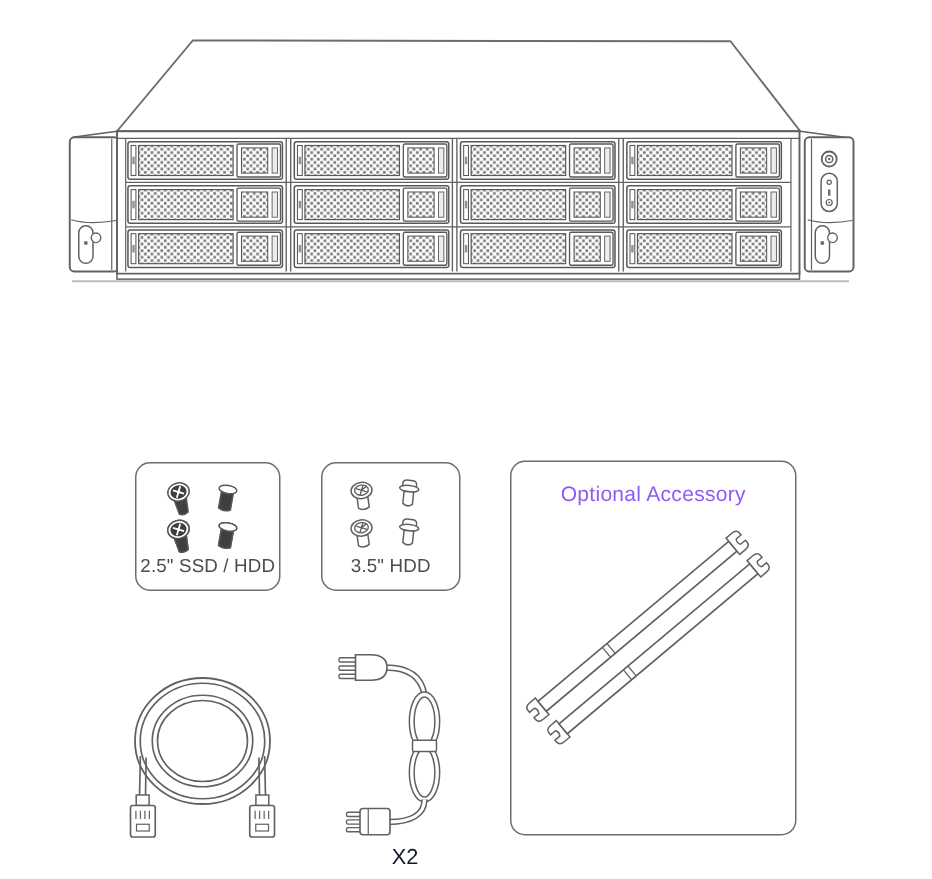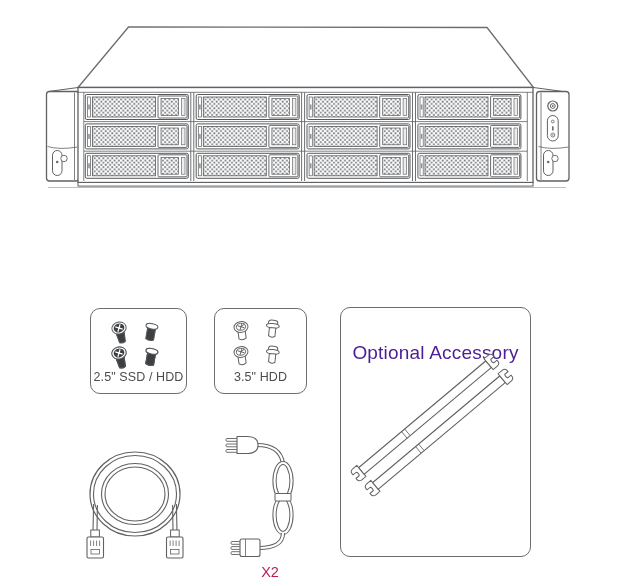--- a/index.html
+++ b/index.html
@@ -11,29 +11,29 @@
   .pkg-box{
     position:absolute;background:#fff;border:1.6px solid #6b6d70;border-radius:10px;
     box-sizing:border-box;
   }
   .pkg-label{
     position:absolute;left:0;right:0;bottom:9px;text-align:center;
     font-size:12.5px;letter-spacing:.1px;color:#4a4c4e;
   }
   .opt-title{
     position:absolute;top:13px;left:0;right:0;text-align:center;
-    font-size:19px;color:#4c1d95;letter-spacing:.2px;margin-top:21px;
+    font-size:14px;color:#8b5cf6;letter-spacing:.2px;
   }
   .opt-lines{
     position:absolute;left:11px;right:6px;bottom:9px;
     font-size:11.8px;line-height:1.32;color:#4a4c4e;white-space:nowrap;
   }
   .x2{
     position:absolute;left:245px;top:564px;width:50px;text-align:center;
-    font-size:14.5px;color:#be185d;
+    font-size:14.5px;color:#0f172a;
   }
   svg{display:block;}
   .ln{stroke:#5f6163;fill:none;}
   .shp{stroke:#5f6163;fill:#ffffff;}
   .tube-o{stroke:#5f6163;stroke-width:4.2;fill:none;}
   .tube-i{stroke:#ffffff;stroke-width:2.2;fill:none;}
 </style>
 </head>
 <body>
 

